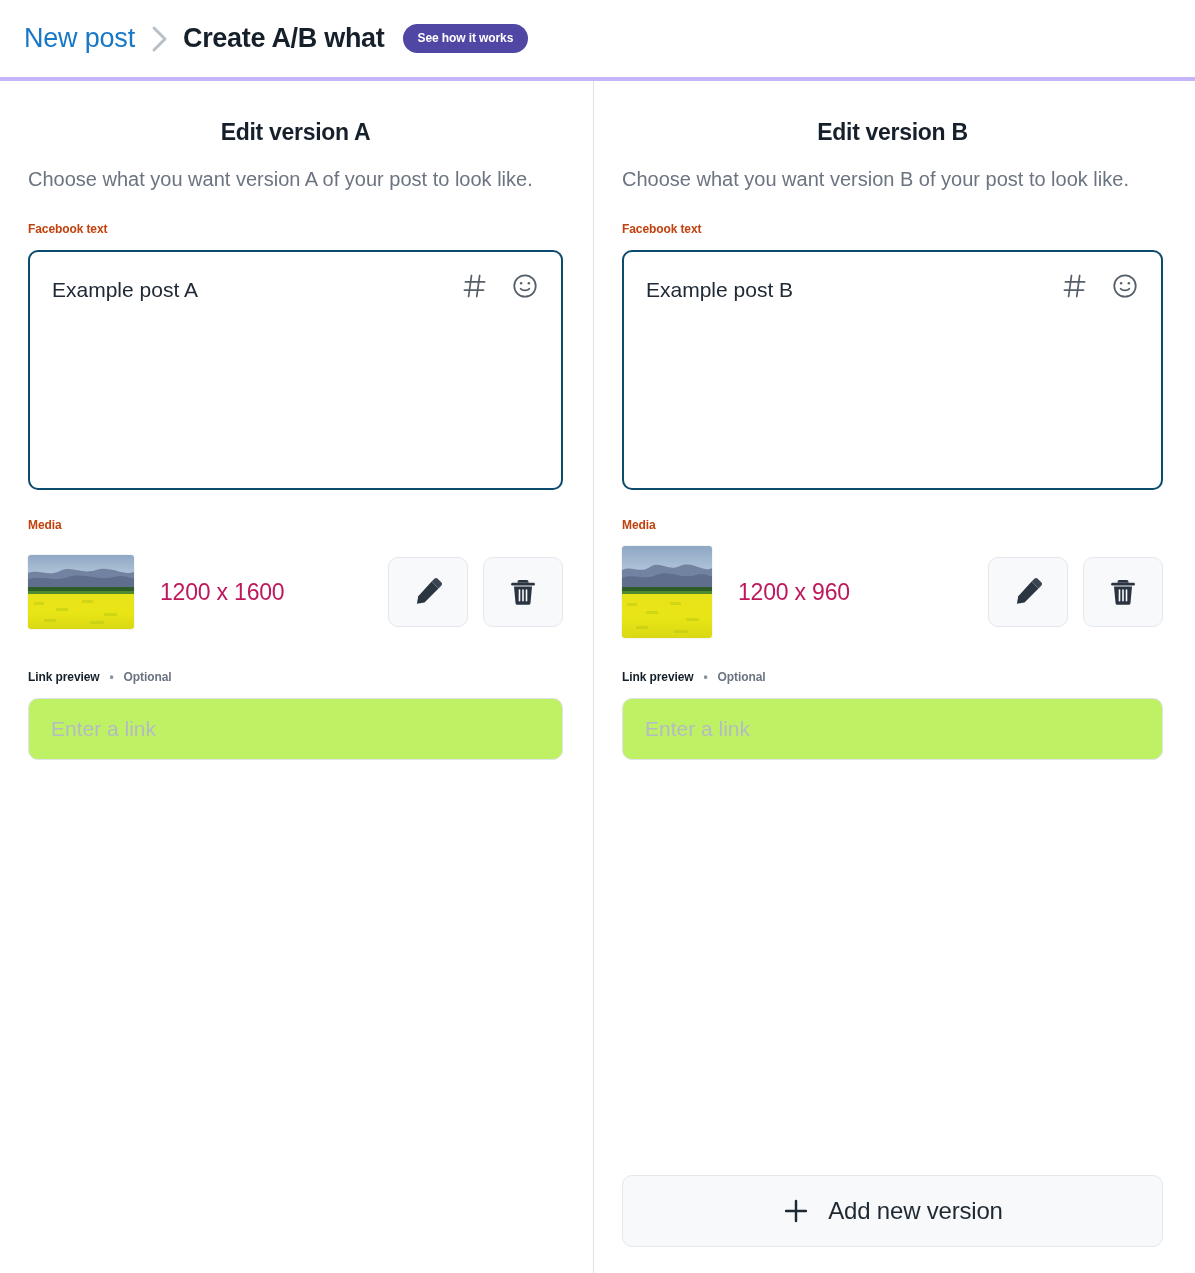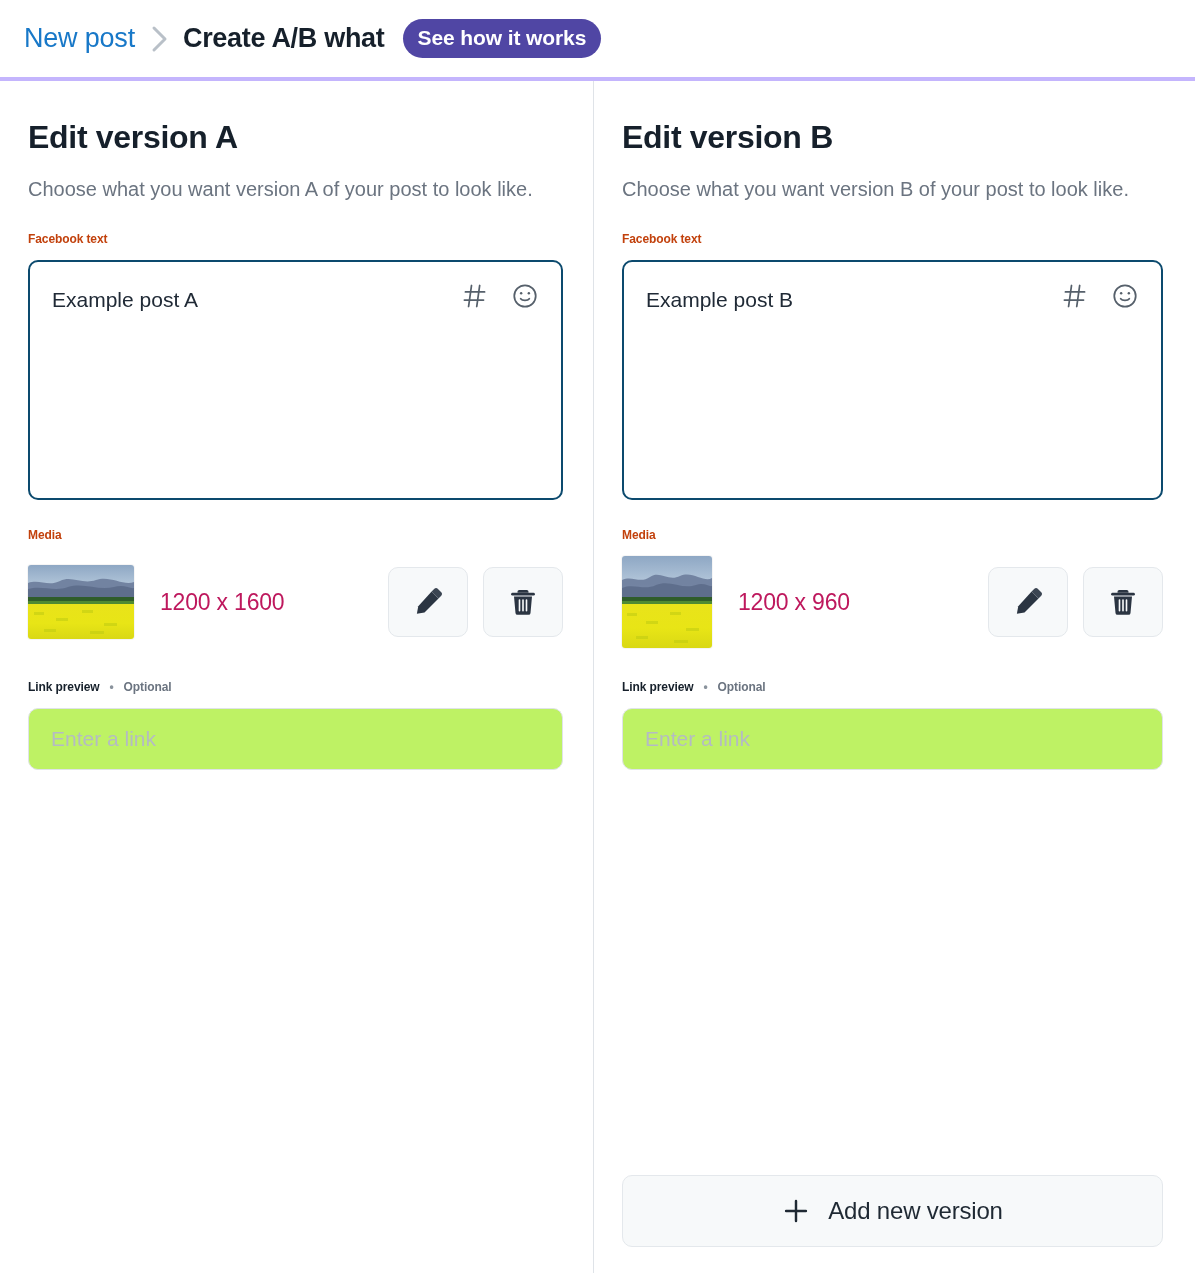--- a/index.html
+++ b/index.html
@@ -40,21 +40,21 @@
   .crumb-current {
     font-size: 27px;
     font-weight: 700;
     color: #16202b;
     letter-spacing: -0.3px;
   }
   .badge {
     margin-left: 18px;
     background: #5046a4;
     color: #ffffff;
-    font-size: 21px;
+    font-size: 12px;
     font-weight: 700;
     letter-spacing: -0.1px;
     padding: 7px 15px 8px;
     border-radius: 999px;
     display: inline-flex;
     align-items: center;
     cursor: pointer;
     white-space: nowrap;
   }
 
@@ -68,25 +68,26 @@
     position: relative;
     padding: 0;
     display: flex;
     flex-direction: column;
   }
   .col-a { width: 593px; padding: 0 30px 0 28px; }
   .col-b { width: 602px; padding: 0 32px 0 28px; border-left: 1px solid #dfe3e8; }
   .col-inner { width: 100%; }
 
   h2.section-title {
-    font-size: 32px;
+    font-size: 23px;
     font-weight: 700;
     letter-spacing: -0.3px;
     color: #16202b;
     margin: 38px 0 0 0;
+    text-align: center;
   }
   p.section-desc {
     font-size: 20px;
     line-height: 1.52;
     color: #6b7480;
     margin: 18px 0 0 0;
     max-width: 530px;
     font-weight: 400;
   }
   .field-label {

